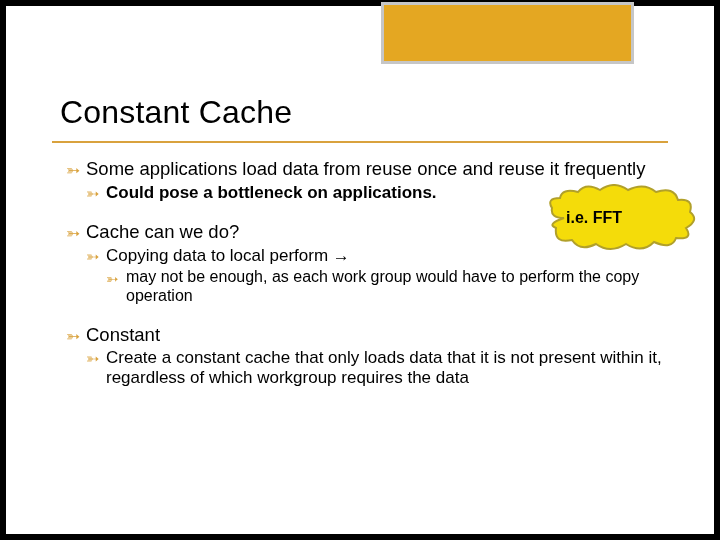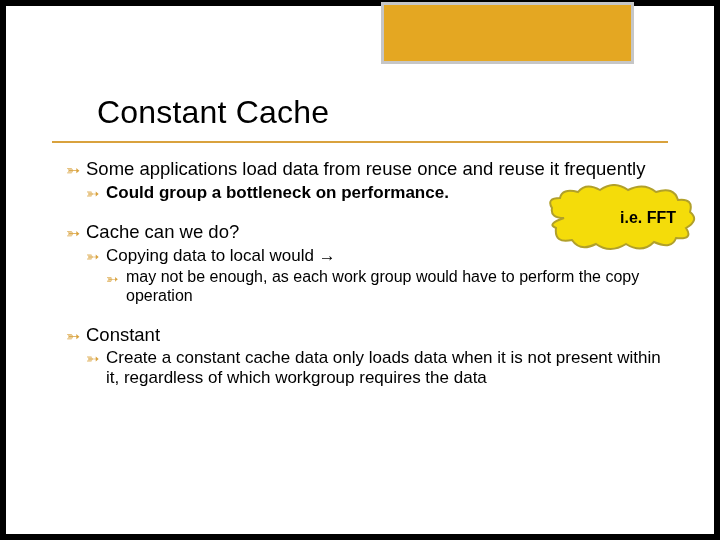--- a/index.html
+++ b/index.html
@@ -28,21 +28,20 @@
     background: #e4a722;
     border: 3px solid #c6c6c6;
   }
   .title {
     position: absolute;
     top: 88px;
     left: 54px;
     font-size: 32px;
     letter-spacing: 0.2px;
     color: #000;
-    margin-left: 37px;
   }
   .hr {
     position: absolute;
     top: 135px;
     left: 46px;
     right: 46px;
     height: 2px;
     background: #d9a23d;
   }
   .content {
@@ -106,21 +105,21 @@
     top: -18px;
     left: -22px;
     width: 155px;
     height: 68px;
   }
   .bubble .label {
     position: absolute;
     top: 7px;
     left: 0;
     width: 110px;
-    text-align: right;
+    text-align: left;
     font-size: 16px;
     font-weight: bold;
     color: #000;
   }
 </style>
 </head>
 <body>
 
 <div class="slide">
   <div class="top-box"></div>
@@ -129,43 +128,43 @@
   <div class="hr"></div>
 
   <div class="content">
 
     <div class="l1">
       <span class="bullet-l1">➳</span>
       <span>Some applications load data from reuse once and reuse it frequently</span>
     </div>
     <div class="l2">
       <span class="bullet-l2">➳</span>
-      <span class="bold">Could group a bottleneck on performance.</span>
+      <span class="bold">Could pose a bottleneck on applications.</span>
     </div>
 
     <div class="l1 more-top">
       <span class="bullet-l1">➳</span>
       <span>Cache can we do?</span>
     </div>
     <div class="l2">
       <span class="bullet-l2">➳</span>
-      <span>Copying data to local would →</span>
+      <span>Copying data to local perform →</span>
     </div>
     <div class="l3">
       <span class="bullet-l3">➳</span>
       <span>may not be enough, as each work group would have to perform the copy operation</span>
     </div>
 
     <div class="l1 more-top">
       <span class="bullet-l1">➳</span>
       <span>Constant</span>
     </div>
     <div class="l2">
       <span class="bullet-l2">➳</span>
-      <span>Create a constant cache data only loads data when it is not present within it, regardless of which workgroup requires the data</span>
+      <span>Create a constant cache that only loads data that it is not present within it, regardless of which workgroup requires the data</span>
     </div>
 
   </div>
 
   <div class="bubble">
     <svg viewBox="0 0 155 68">
       <path d="M20,34 Q6,34 8,24 Q2,14 16,14 Q18,4 34,8 Q42,-2 56,6 Q70,-4 84,6 Q100,-2 112,8 Q130,2 134,16 Q150,14 146,28 Q156,36 142,44 Q150,56 132,54 Q128,66 110,58 Q98,70 82,60 Q66,70 52,60 Q36,68 28,56 Q10,60 12,44 Q2,40 20,34 Z" fill="#f4dc0a" stroke="#b1a02a" stroke-width="2"></path>
     </svg>
     <div class="label">i.e. FFT</div>
   </div>

